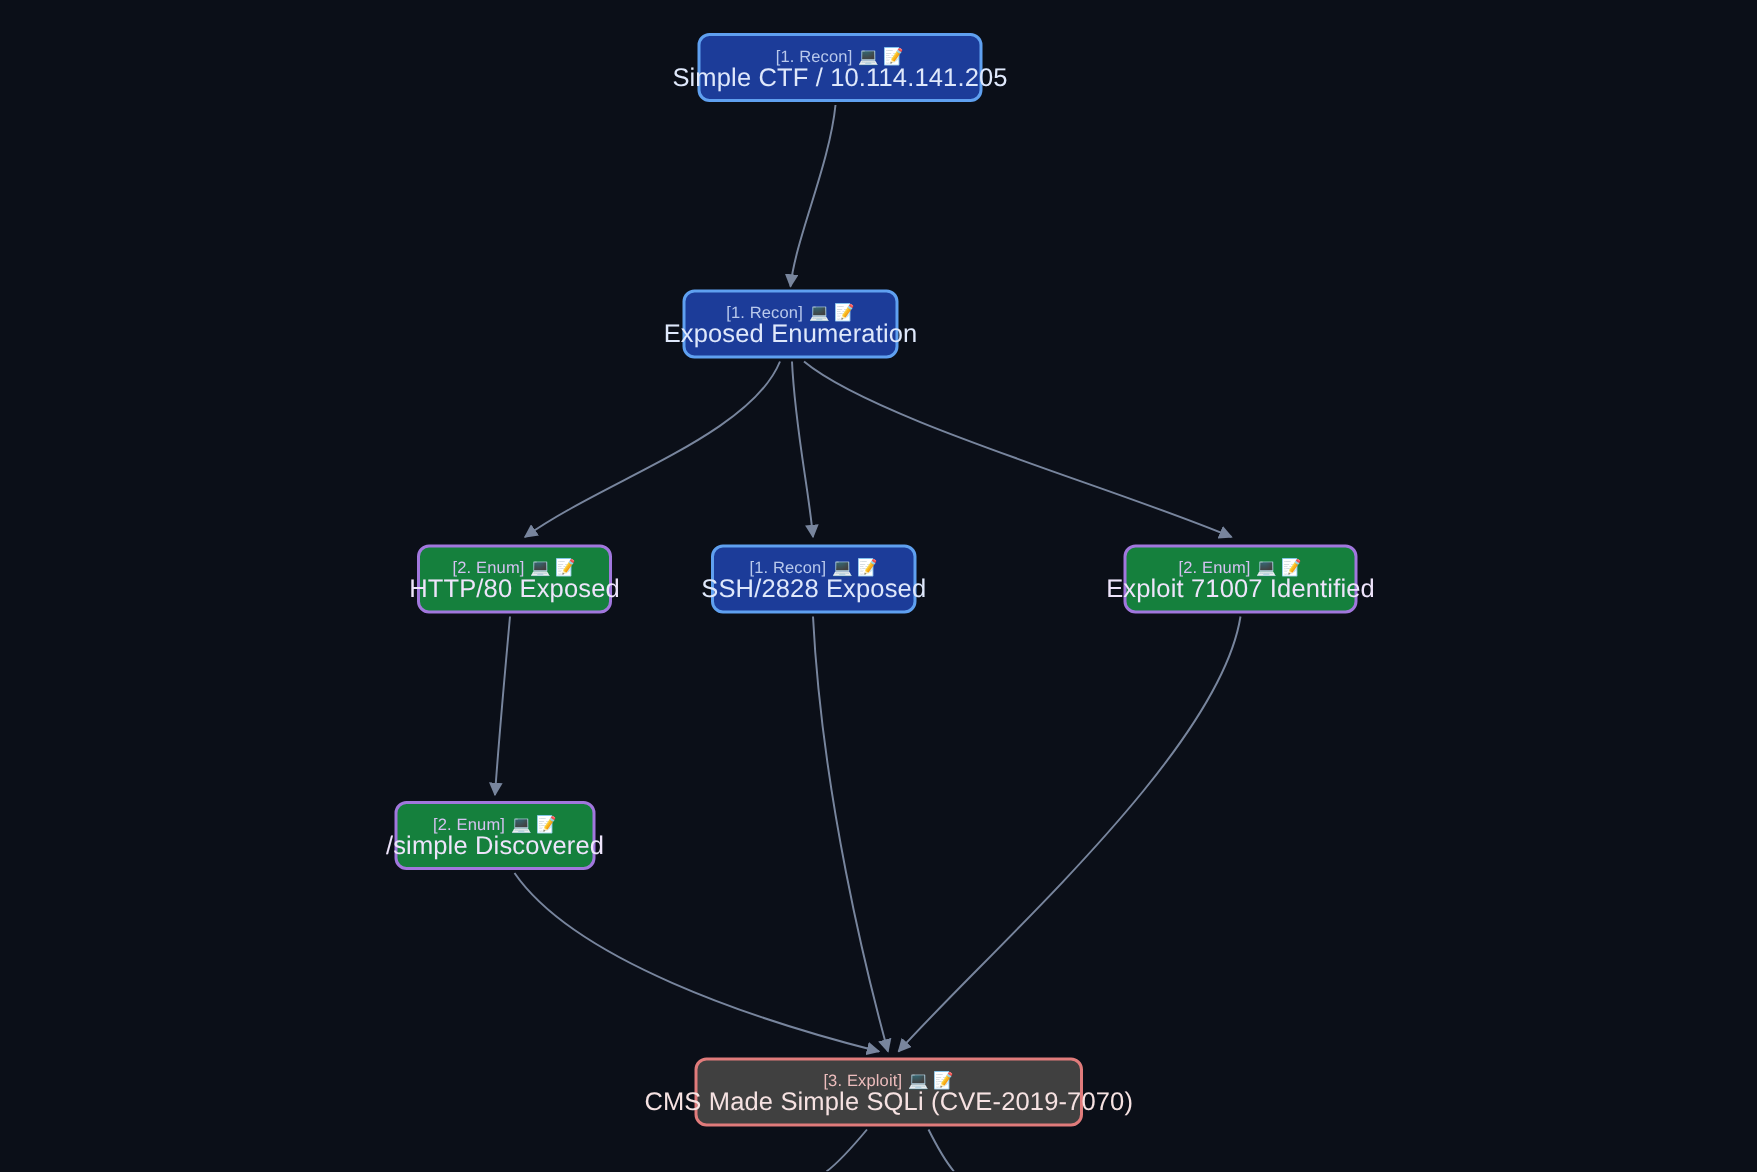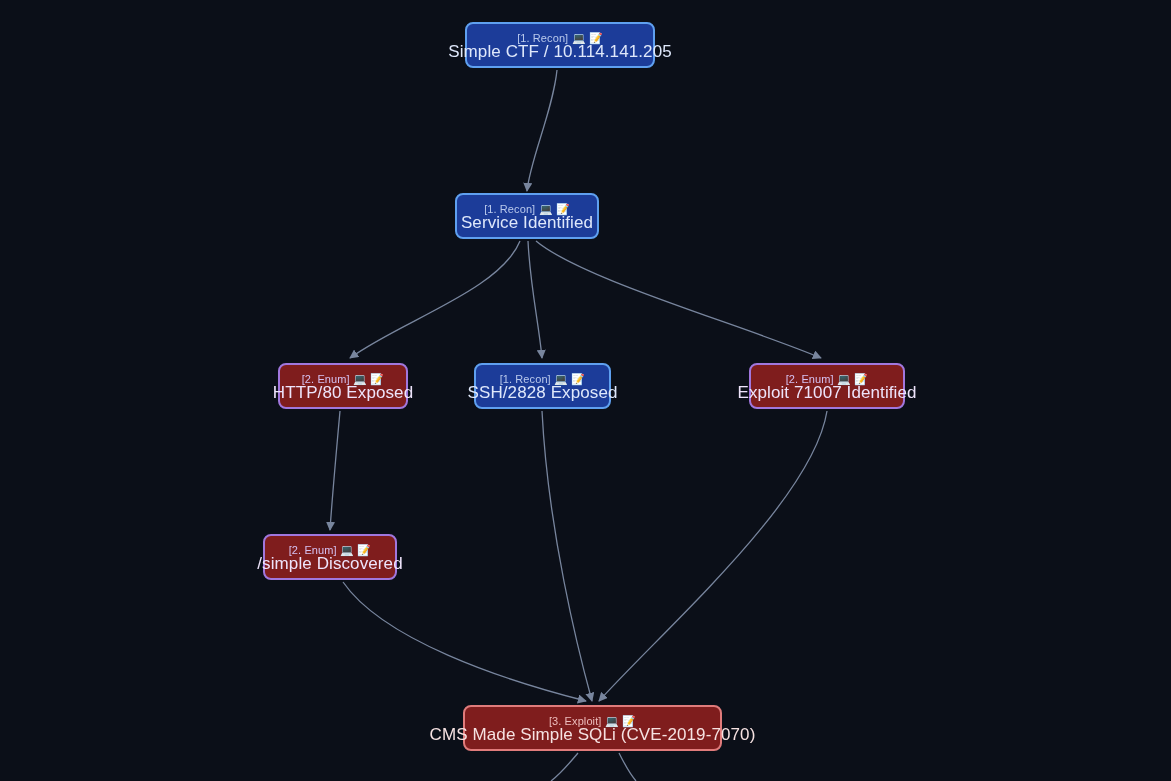--- a/index.html
+++ b/index.html
@@ -69,28 +69,28 @@
     display: inline-block;
   }
   
   .type-recon {
     background: #1c3c99;
     border-color: #5fa0f0;
     color: #dfe8fb;
   }
   .type-recon .node-line-top { color: #b9c9ec; }
   .type-enum {
-    background: #7f1d1d;
+    background: #15803d;
     border-color: #a177dd;
     color: #eee4fb;
     text-align: right;
   }
   .type-enum .node-line-top { color: #d6c2f2; }
   .type-exploit {
-    background: #7f1d1d;
+    background: #404040;
     border-color: #e07b7b;
     color: #f6e2e2;
   }
   .type-exploit .node-line-top { color: #edbdbd; }
 </style>
 </head>
 <body style="background: rgb(11, 15, 24);">
 
 <div id="graph-canvas">
 
@@ -126,21 +126,21 @@
     <div class="node-line-main">Simple CTF / 10.114.141.205</div>
   </div>
       <div class="graph-node type-recon" style="left: 452px; top: 193px; width: 144px; height: 46px;">
     <div class="node-line-top">
       <span>[1. Recon]</span>
       <span class="node-icons">
         <span class="node-icon">💻</span>
         <span class="node-icon">📝</span>
       </span>
     </div>
-    <div class="node-line-main">Service Identified</div>
+    <div class="node-line-main">Exposed Enumeration</div>
   </div>
       <div class="graph-node type-enum" style="left: 275px; top: 363px; width: 130px; height: 46px;">
     <div class="node-line-top">
       <span>[2. Enum]</span>
       <span class="node-icons">
         <span class="node-icon">💻</span>
         <span class="node-icon">📝</span>
       </span>
     </div>
     <div class="node-line-main">HTTP/80 Exposed</div>

